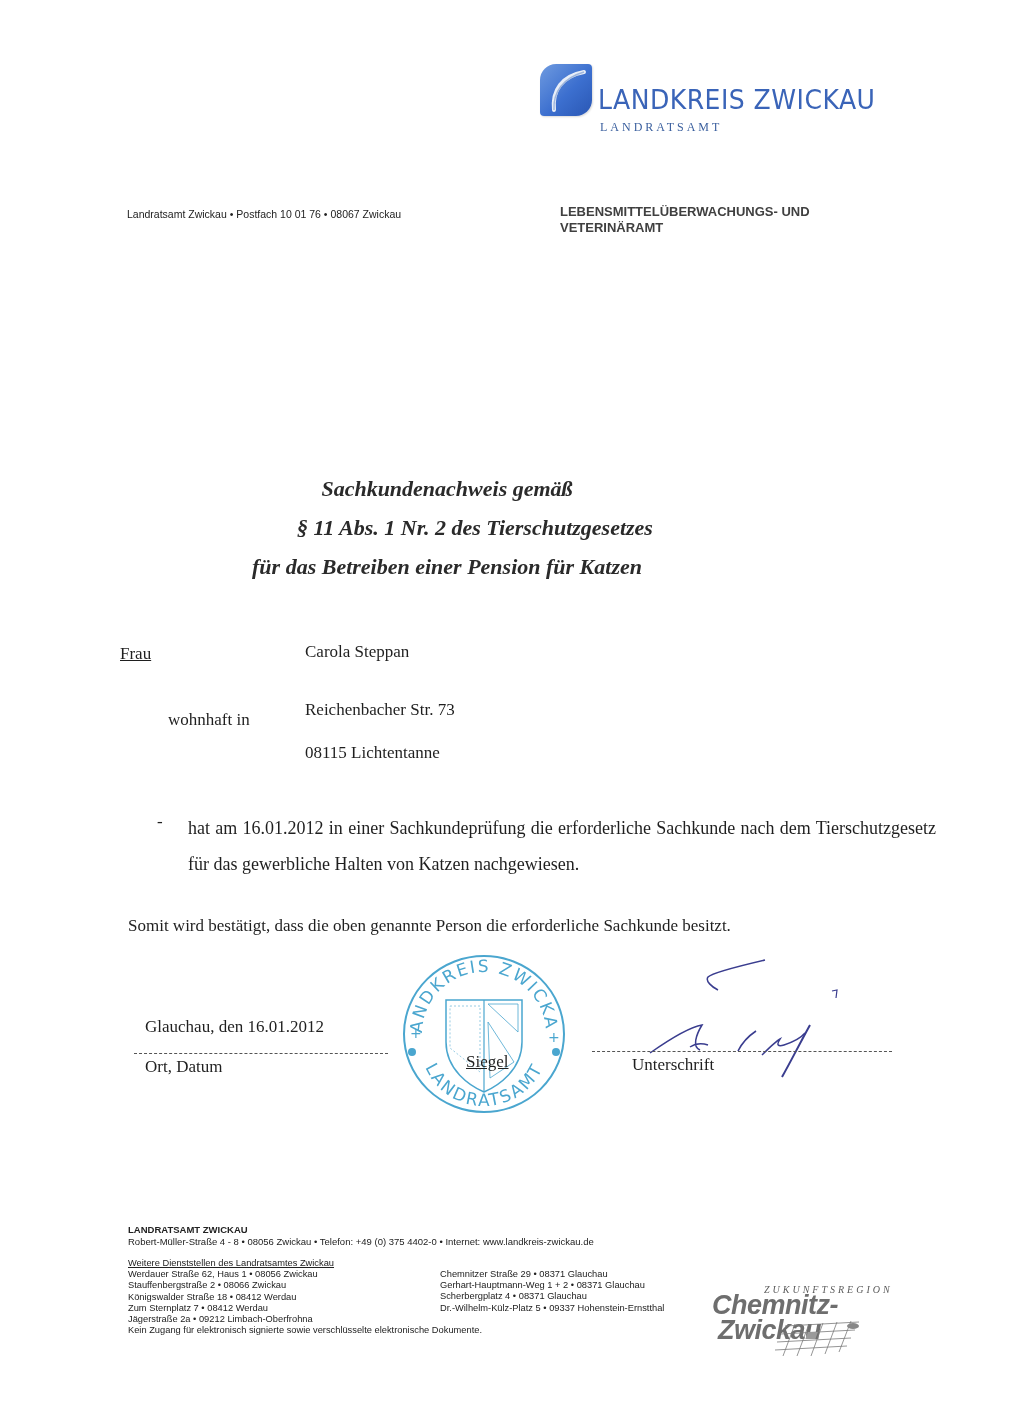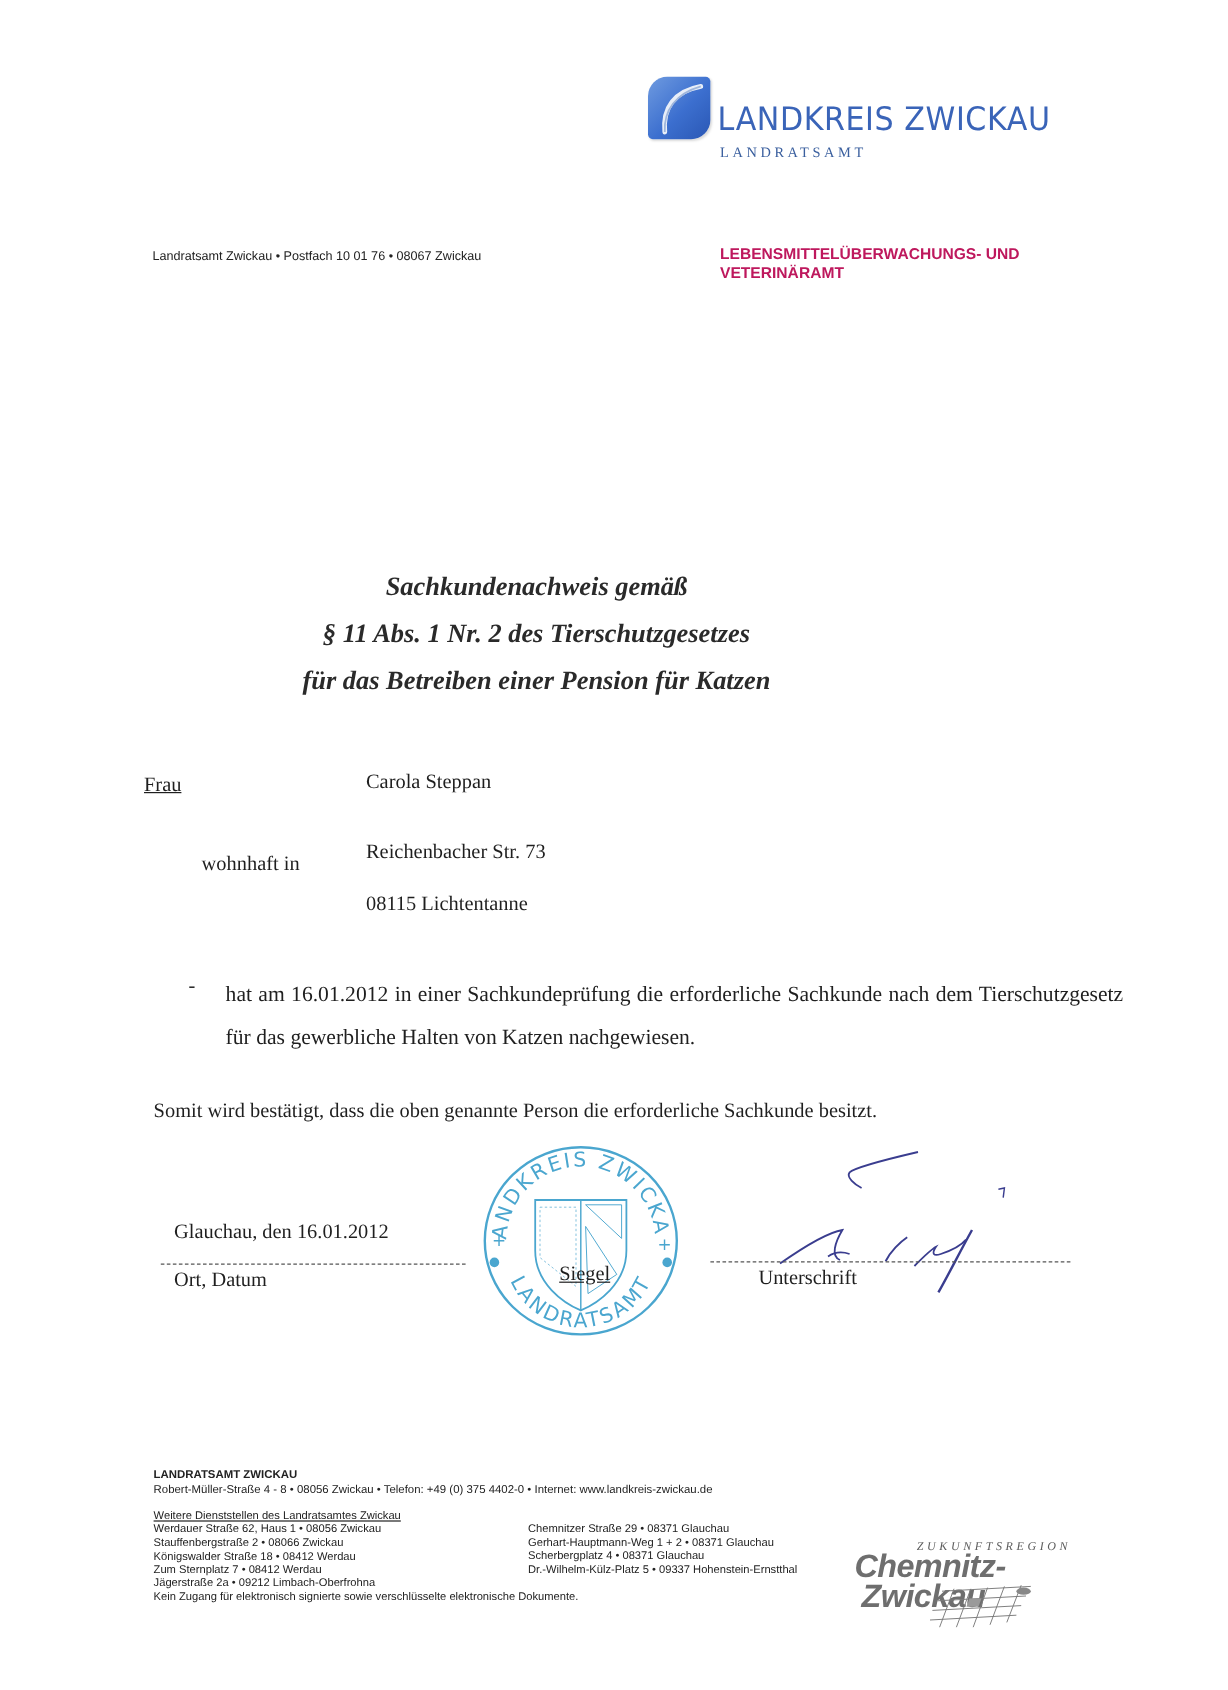--- a/index.html
+++ b/index.html
@@ -27,22 +27,22 @@
       left: 600px; top: 120px; font-family: "Liberation Serif", serif;
       font-size: 12px; letter-spacing: 3px; color: #3a5f9e; white-space: nowrap;
     }
 
     
     .sender-line {
       left: 127px; top: 208px; font-family: "Liberation Sans", sans-serif;
       font-size: 10.5px; color: #222; white-space: nowrap;
     }
     .dept {
-      left: 600px; top: 204px; font-family: "Liberation Sans", sans-serif;
-      font-weight: bold; font-size: 13px; line-height: 16px; color: #be185d;
+      left: 560px; top: 204px; font-family: "Liberation Sans", sans-serif;
+      font-weight: bold; font-size: 13px; line-height: 16px; color: #404040;
     }
 
     
     .title {
       left: 0; width: 894px; text-align: center;
       font-family: "Liberation Serif", serif; font-style: italic; font-weight: bold;
       font-size: 22px; color: #2a2a2a;
     }
 
     
@@ -90,21 +90,21 @@
 <div class="abs logo-title">LANDKREIS ZWICKAU</div>
 <div class="abs logo-sub">LANDRATSAMT</div>
 
 <div class="abs sender-line">Landratsamt Zwickau • Postfach 10 01 76 • 08067 Zwickau</div>
 <div class="abs dept">
   <div>LEBENSMITTELÜBERWACHUNGS- UND</div>
   <div>VETERINÄRAMT</div>
 </div>
 
 <div class="abs title" style="top:476px;">Sachkundenachweis gemäß</div>
-<div class="abs title" style="top:515px;">§ 11 Abs. 1 Nr. 2 des Tierschutzgesetzes</div>
+<div class="abs title" style="top:515px;margin-left:28px;">§ 11 Abs. 1 Nr. 2 des Tierschutzgesetzes</div>
 <div class="abs title" style="top:554px;">für das Betreiben einer Pension für Katzen</div>
 
 <div class="abs body-text" style="left:120px; top:644px;text-decoration:underline;">Frau</div>
 <div class="abs body-text" style="left:305px; top:642px;">Carola Steppan</div>
 <div class="abs body-text" style="left:128px; top:710px;margin-left:40px;">wohnhaft in</div>
 <div class="abs body-text" style="left:305px; top:700px;">Reichenbacher Str. 73</div>
 <div class="abs body-text" style="left:305px; top:743px;">08115 Lichtentanne</div>
 
 <div class="abs body-text bullet">-</div>
 <div class="abs body-text para">hat am 16.01.2012 in einer Sachkundeprüfung die erforderliche Sachkunde nach dem Tierschutzgesetz für das gewerbliche Halten von Katzen nachgewiesen.</div>

